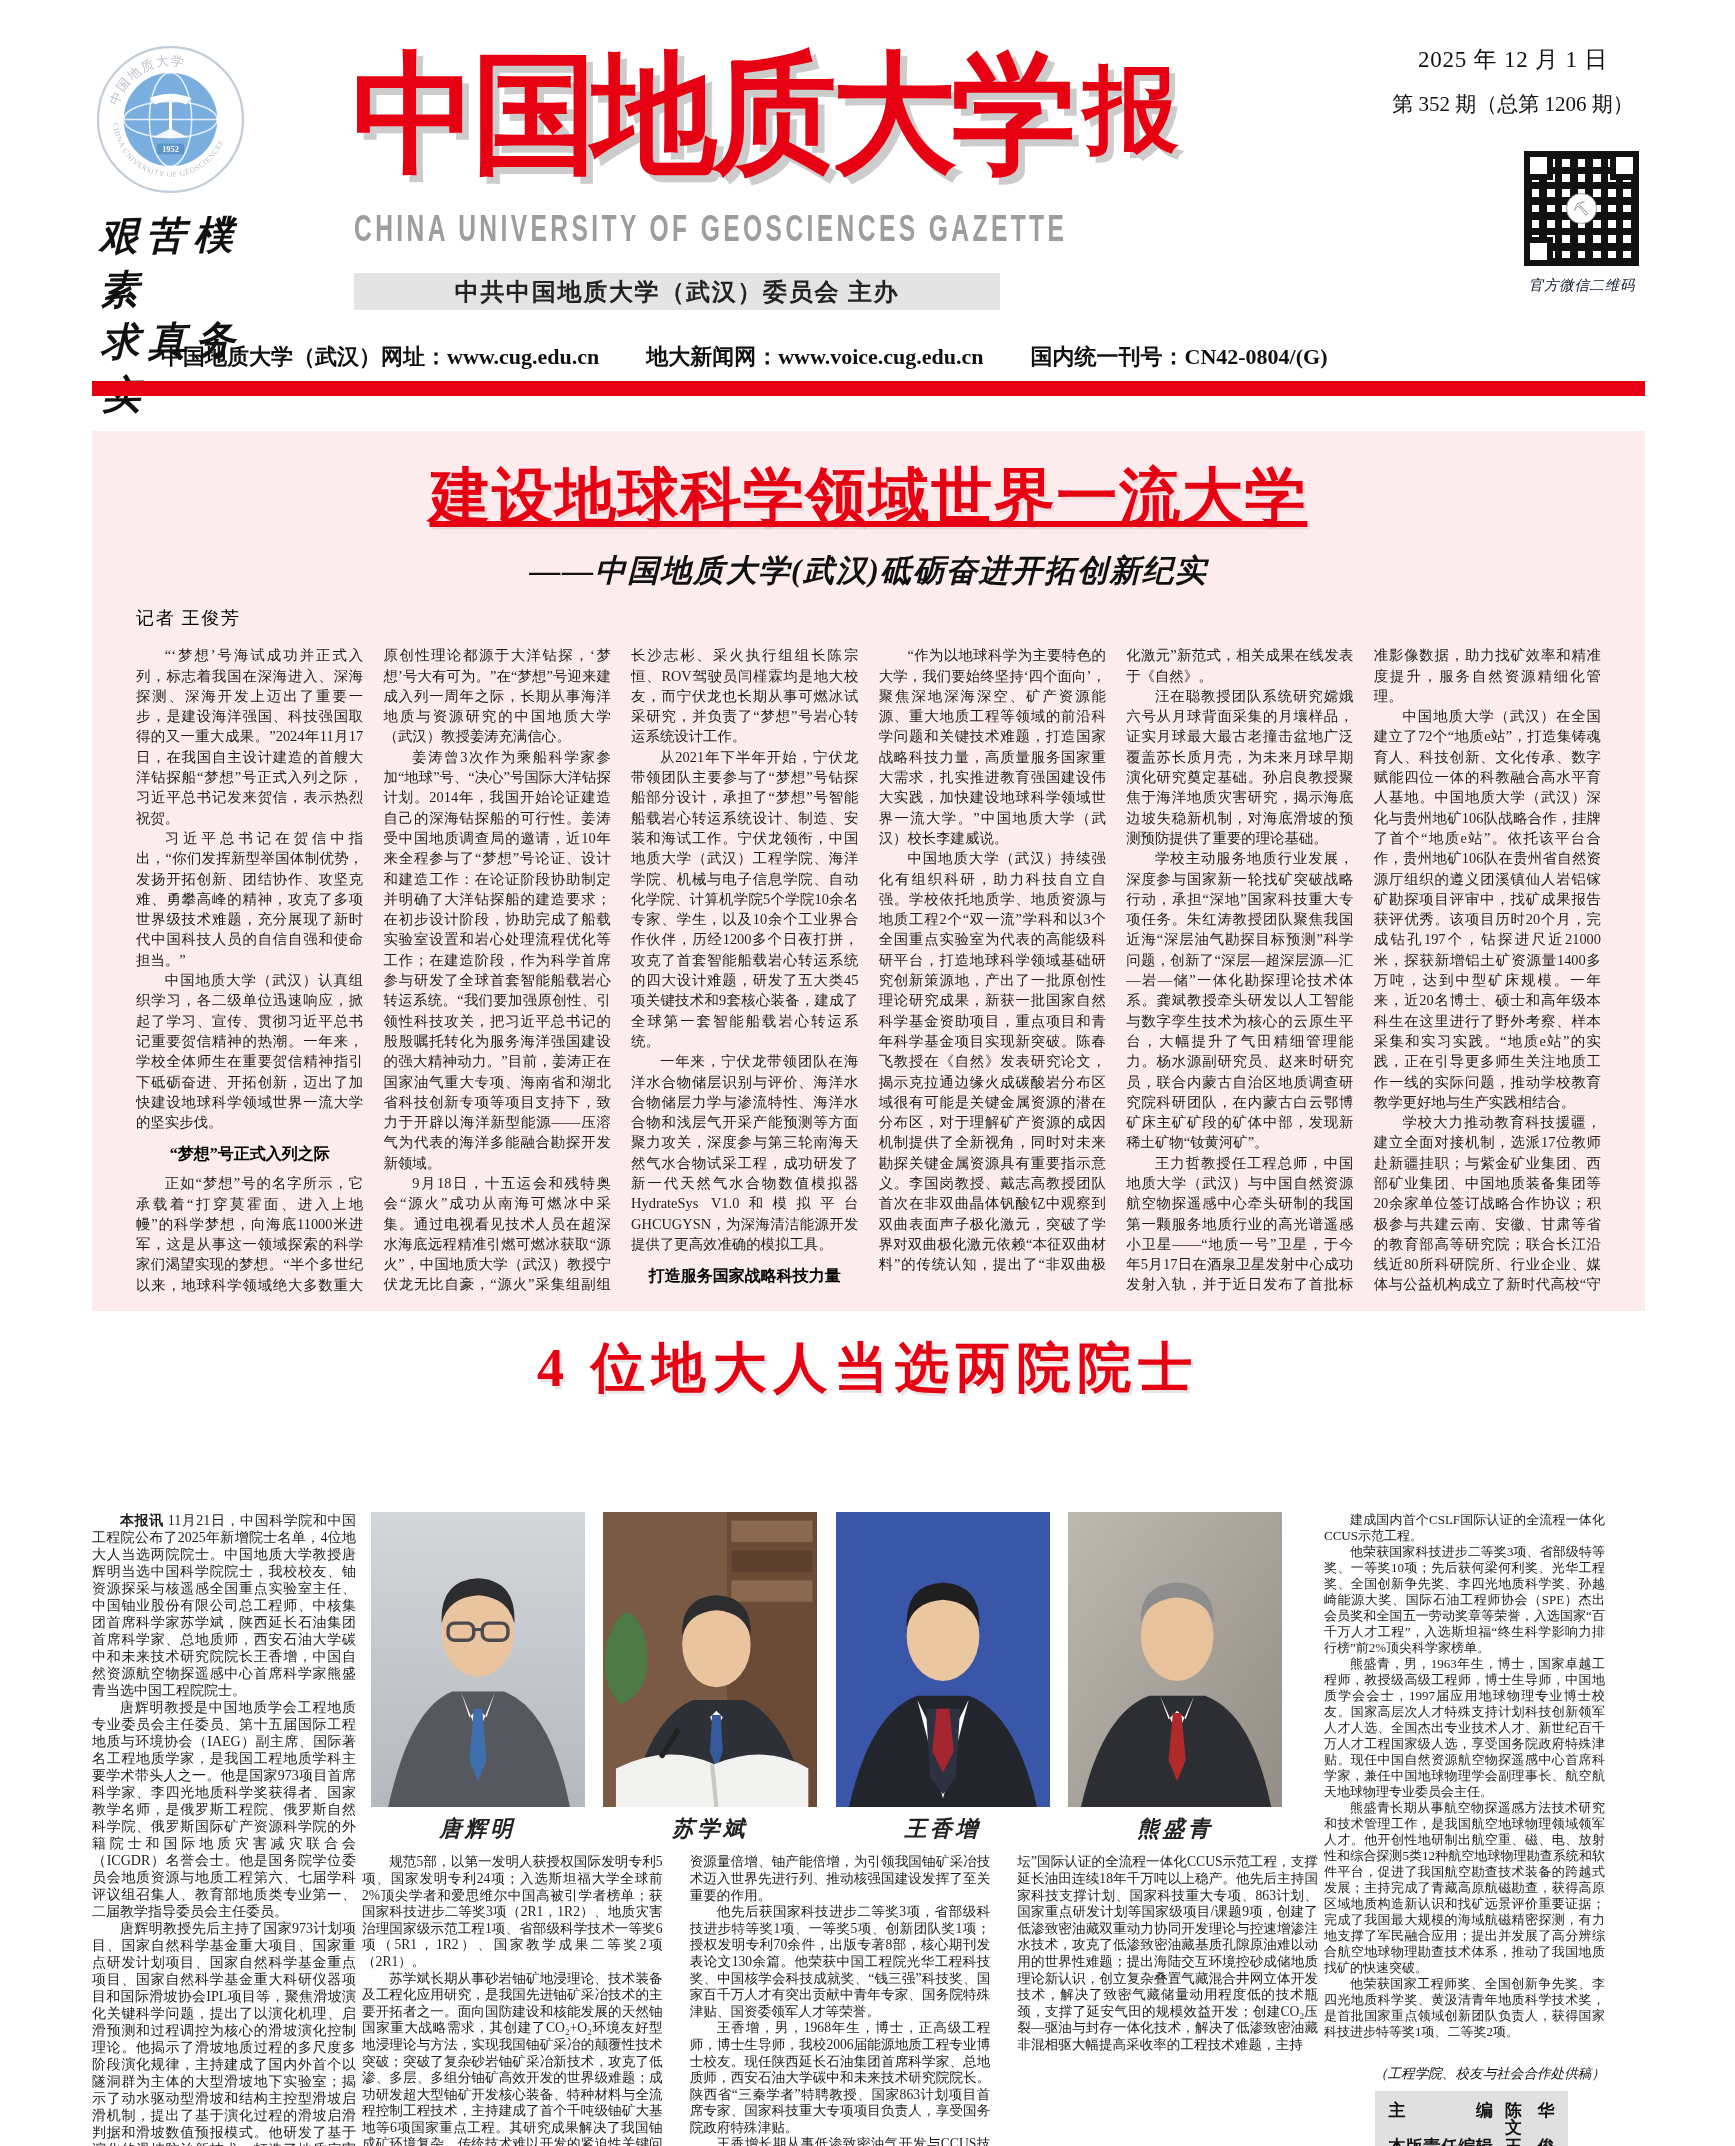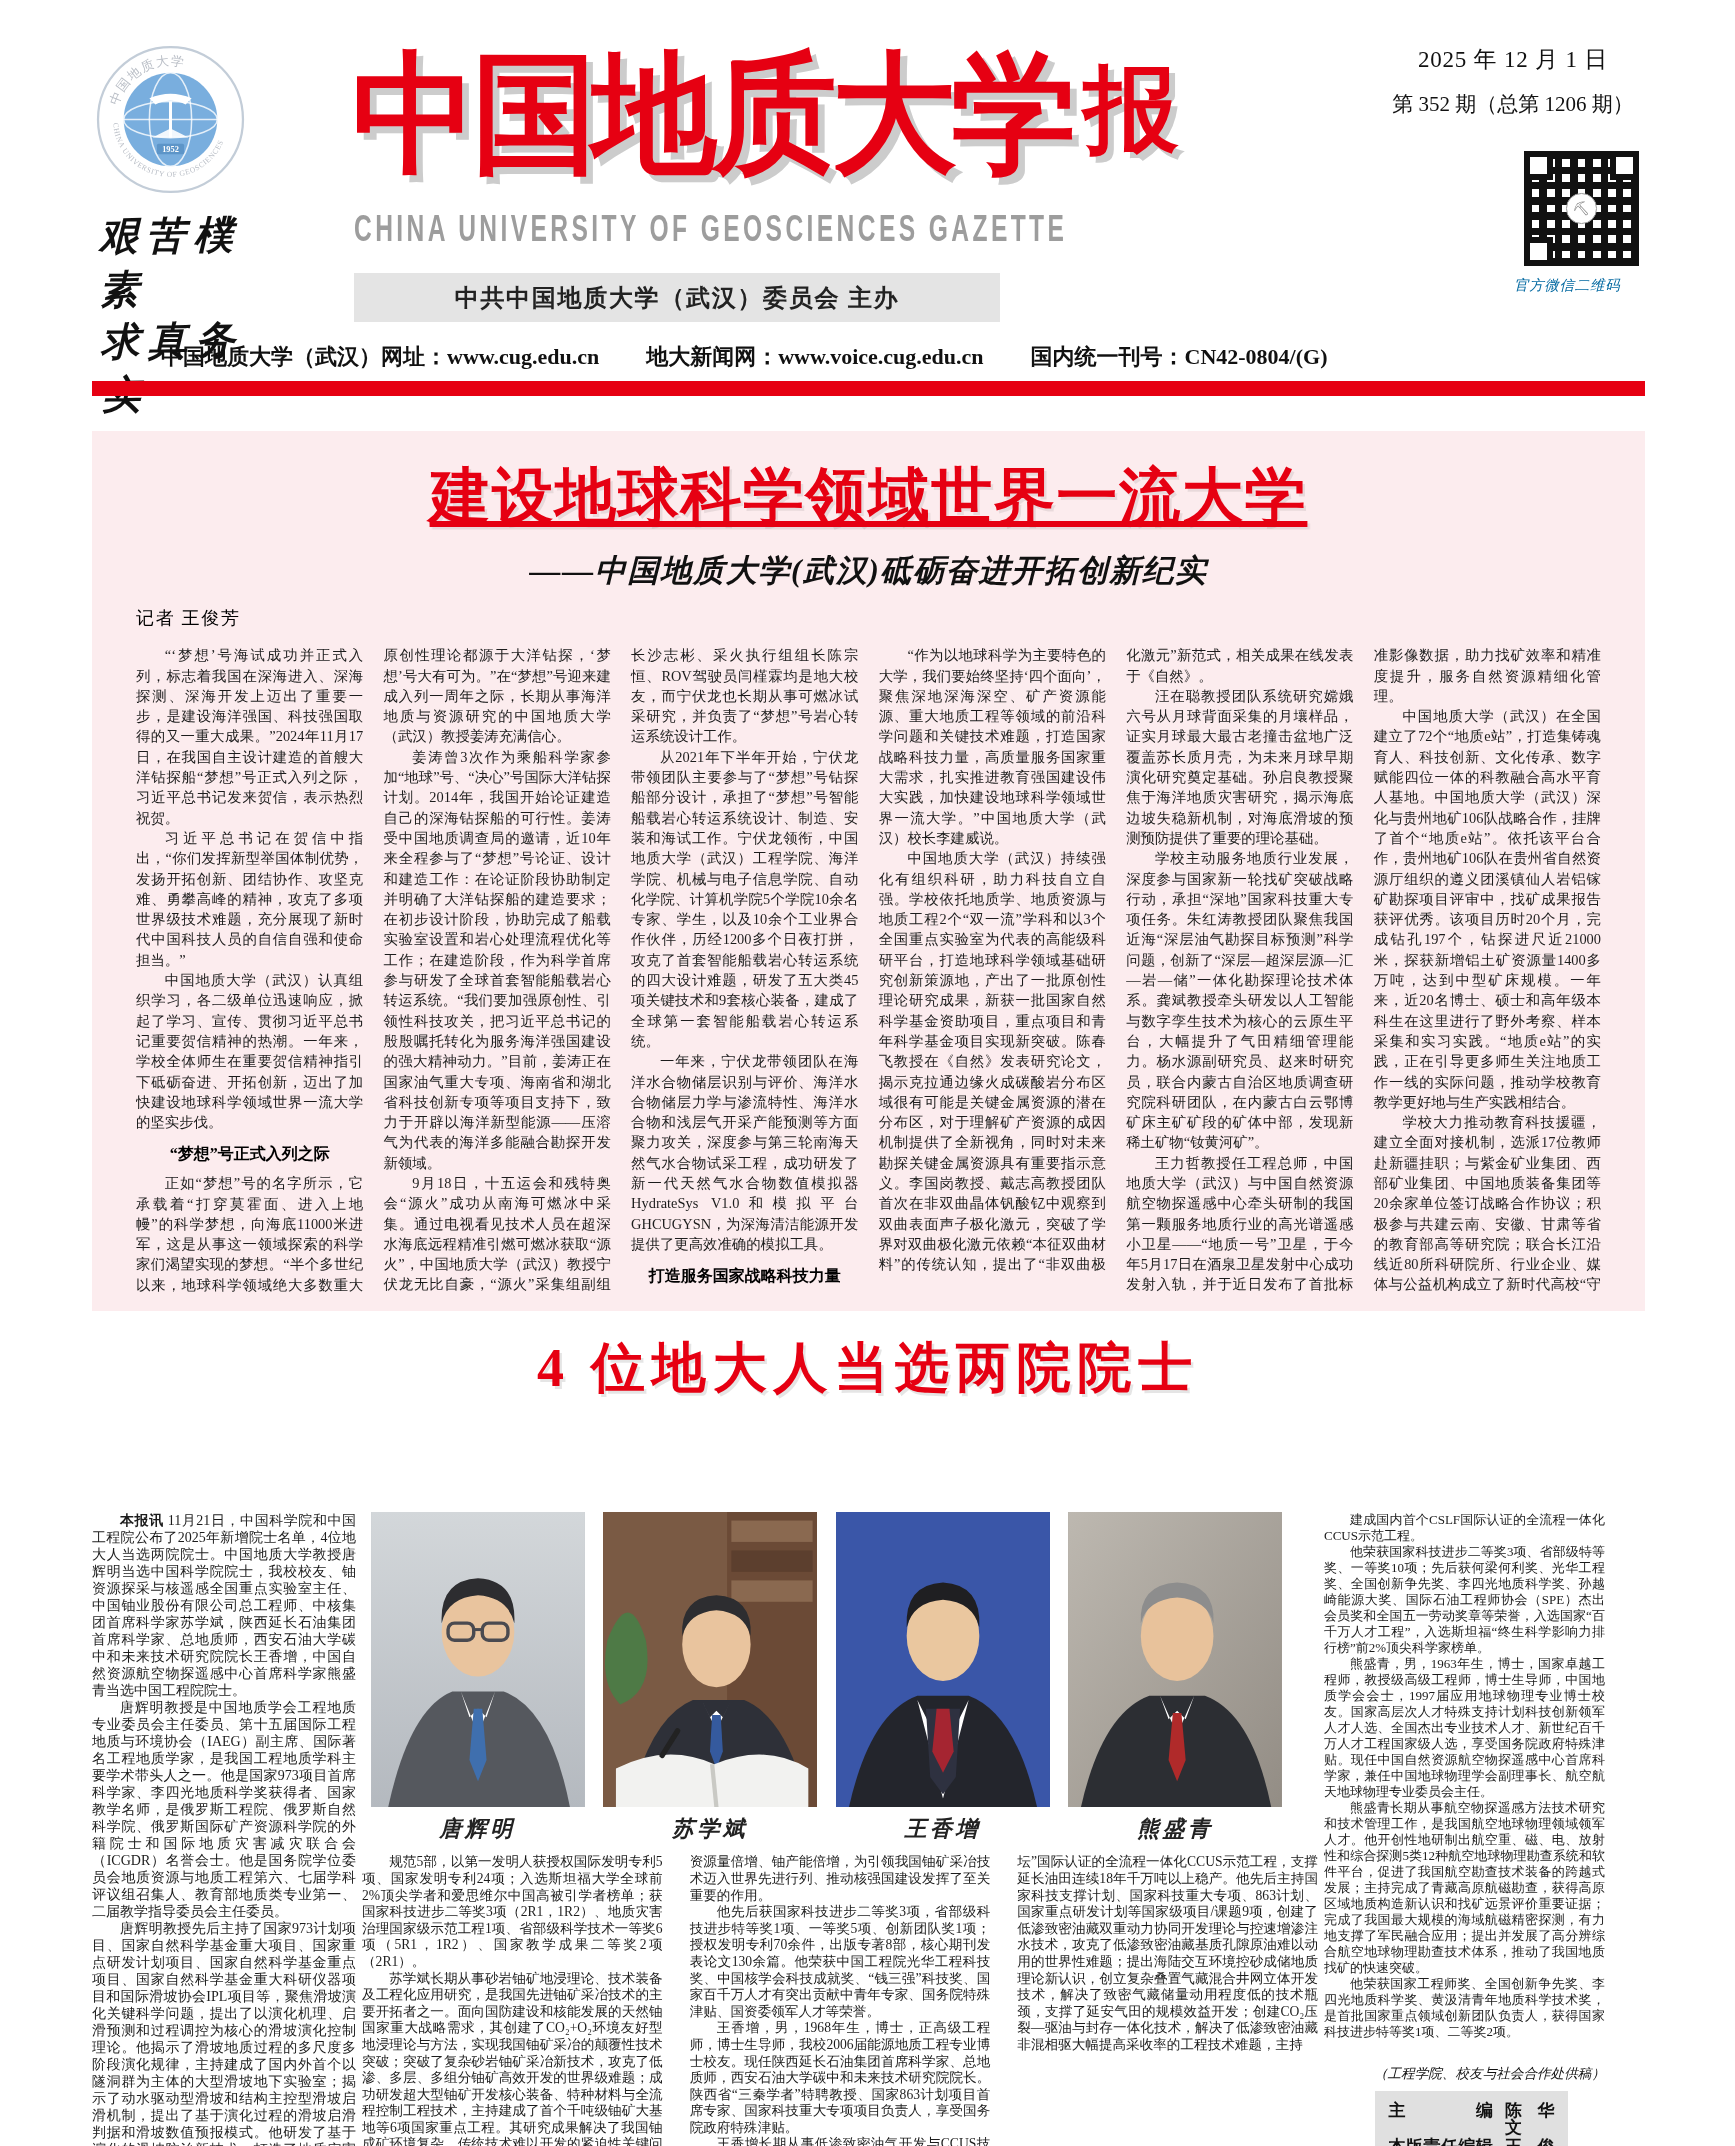--- a/index.html
+++ b/index.html
@@ -8,31 +8,31 @@
   .page { position:relative; width:1736px; height:2147px; background:#ffffff; margin:0 auto; overflow:hidden; }
 
   
   .header { position:relative; height:400px; }
   .logo { position:absolute; left:95px; top:44px; width:151px; height:151px; }
   .motto { position:absolute; left:100px; top:210px; width:153px; font-weight:bold; font-size:39px; letter-spacing:8.5px; color:#111; line-height:1.35; transform:rotate(-1deg); font-style:italic; }
   .masthead-title { position:absolute; left:352px; top:32px; white-space:nowrap; color:#e60012; font-weight:bold; }
   .masthead-title .main { font-size:125px; letter-spacing:-5.1px; text-shadow:6.8px 6.8px 0 #cccccc; display:inline-block; transform:scaleY(1.05); }
   .masthead-title .suffix { font-size:95px; text-shadow:6px 6px 0 #cccccc; display:inline-block; margin-left:12px; vertical-align:15.3px; }
   .en-title { position:absolute; left:354px; top:208px; width:653px; color:#9d9d9d; font-family:"Liberation Sans","DejaVu Sans",sans-serif; font-weight:bold; font-size:24.6px; letter-spacing:3.4px; transform:scaleY(1.5); transform-origin:top left; white-space:nowrap; }
-  .organizer-bar { position:absolute; left:354px; top:273px; width:646px; height:49px; background:#e4e4e4; display:flex; align-items:center; justify-content:center; font-size:24px; font-weight:bold; color:#222; letter-spacing:1.7px; }
+  .organizer-bar { position:absolute; left:354px; top:273px; width:646px; height:37px; background:#e4e4e4; display:flex; align-items:center; justify-content:center; font-size:24px; font-weight:bold; color:#222; letter-spacing:1.7px; }
   .date-block { position:absolute; left:1373px; top:44px; width:280px; text-align:center; color:#111; }
   .date-line { font-size:23px; letter-spacing:0.8px; }
   .issue-line { font-size:21px; margin-top:15.3px; }
   .qr { position:absolute; left:1524px; top:151px; width:115px; height:115px; background:
        repeating-linear-gradient(0deg,#111 0 7.6px,transparent 7.6px 15.3px),
        repeating-linear-gradient(90deg,#111 0 7.6px,#fff 7.6px 15.3px); }
   .qr .finder { position:absolute; width:29px; height:29px; background:#fff; border:6px solid #111; }
   .qr .f1{left:0;top:0;} .qr .f2{right:0;top:0;} .qr .f3{left:0;bottom:0;}
   .qr .center-logo { position:absolute; left:42px; top:42px; width:30.5px; height:30.5px; background:#fff; border-radius:50%; border:1.7px solid #999; display:flex;align-items:center;justify-content:center; font-size:13.6px; color:#777; }
-  .qr-caption { position:absolute; left:1514px; top:276px; width:136px; text-align:left; font-size:14.4px; color:#0369a1; font-style:italic; letter-spacing:0.8px; }
+  .qr-caption { position:absolute; left:1514px; top:276px; width:136px; text-align:center; font-size:14.4px; color:#0f172a; font-style:italic; letter-spacing:0.8px; }
   .info-line { position:absolute; left:161px; top:342px; display:flex; gap:47px; font-size:22px; font-weight:bold; color:#111; white-space:nowrap; }
   .red-rule { position:absolute; left:92px; top:381px; width:1553px; height:15.3px; background:#e60012; }
 
   
   .article1 { position:absolute; left:92px; top:431px; width:1553px; height:880px; background:#fcecee; padding:25.4px 44px 20.3px; }
   .a1-title { text-align:center; color:#e60012; font-family:"Liberation Sans","DejaVu Sans",sans-serif; font-weight:bold; font-size:61px; letter-spacing:1.7px; text-shadow:2.5px 2.5px 0 rgba(0,0,0,0.08);text-decoration:underline; }
   .a1-subtitle { text-align:center; color:#111; font-weight:bold; font-size:31px; margin-top:12px; font-style:italic; letter-spacing:1.7px; }
   .a1-byline { text-align:left; color:#000000; font-size:18px; margin-top:13.6px; letter-spacing:1.7px; }
   .a1-body { margin-top:15.3px; height:668px; column-count:6; column-gap:20.3px; column-fill:auto; overflow:hidden; font-size:14.4px; line-height:20.3px; color:#1c1c1c; text-align:justify; }
   .para { text-indent:2em; margin:0; }

